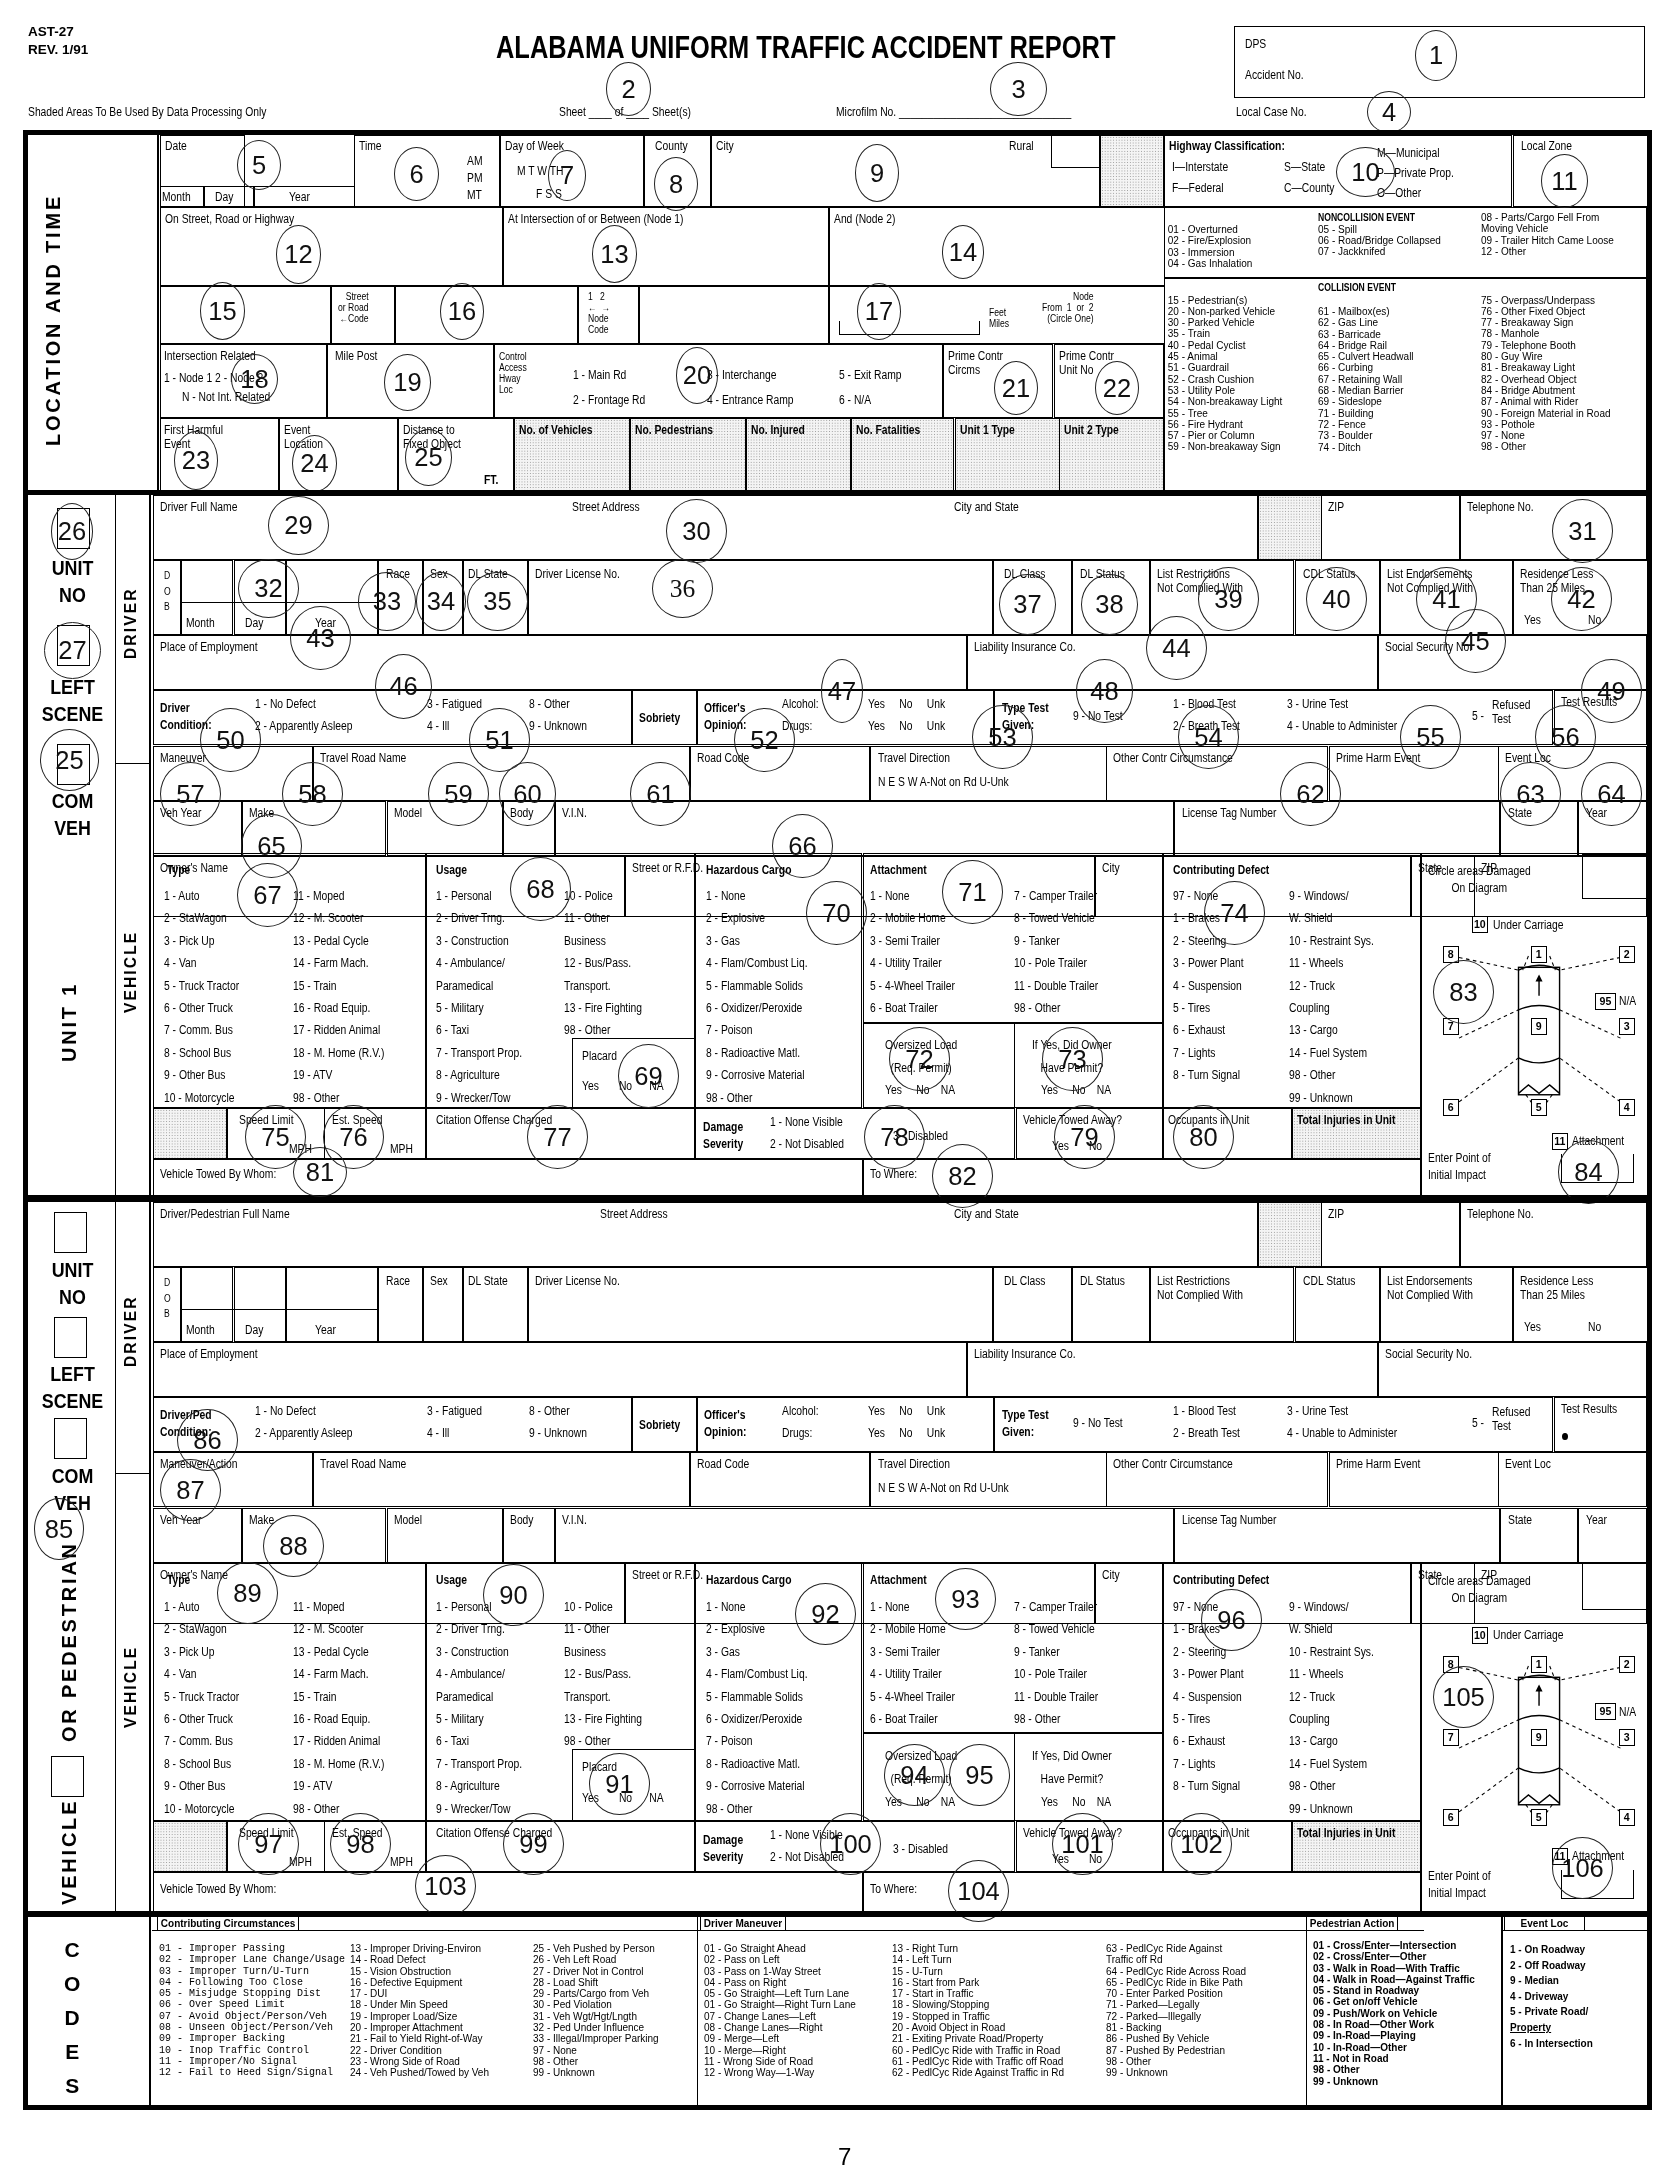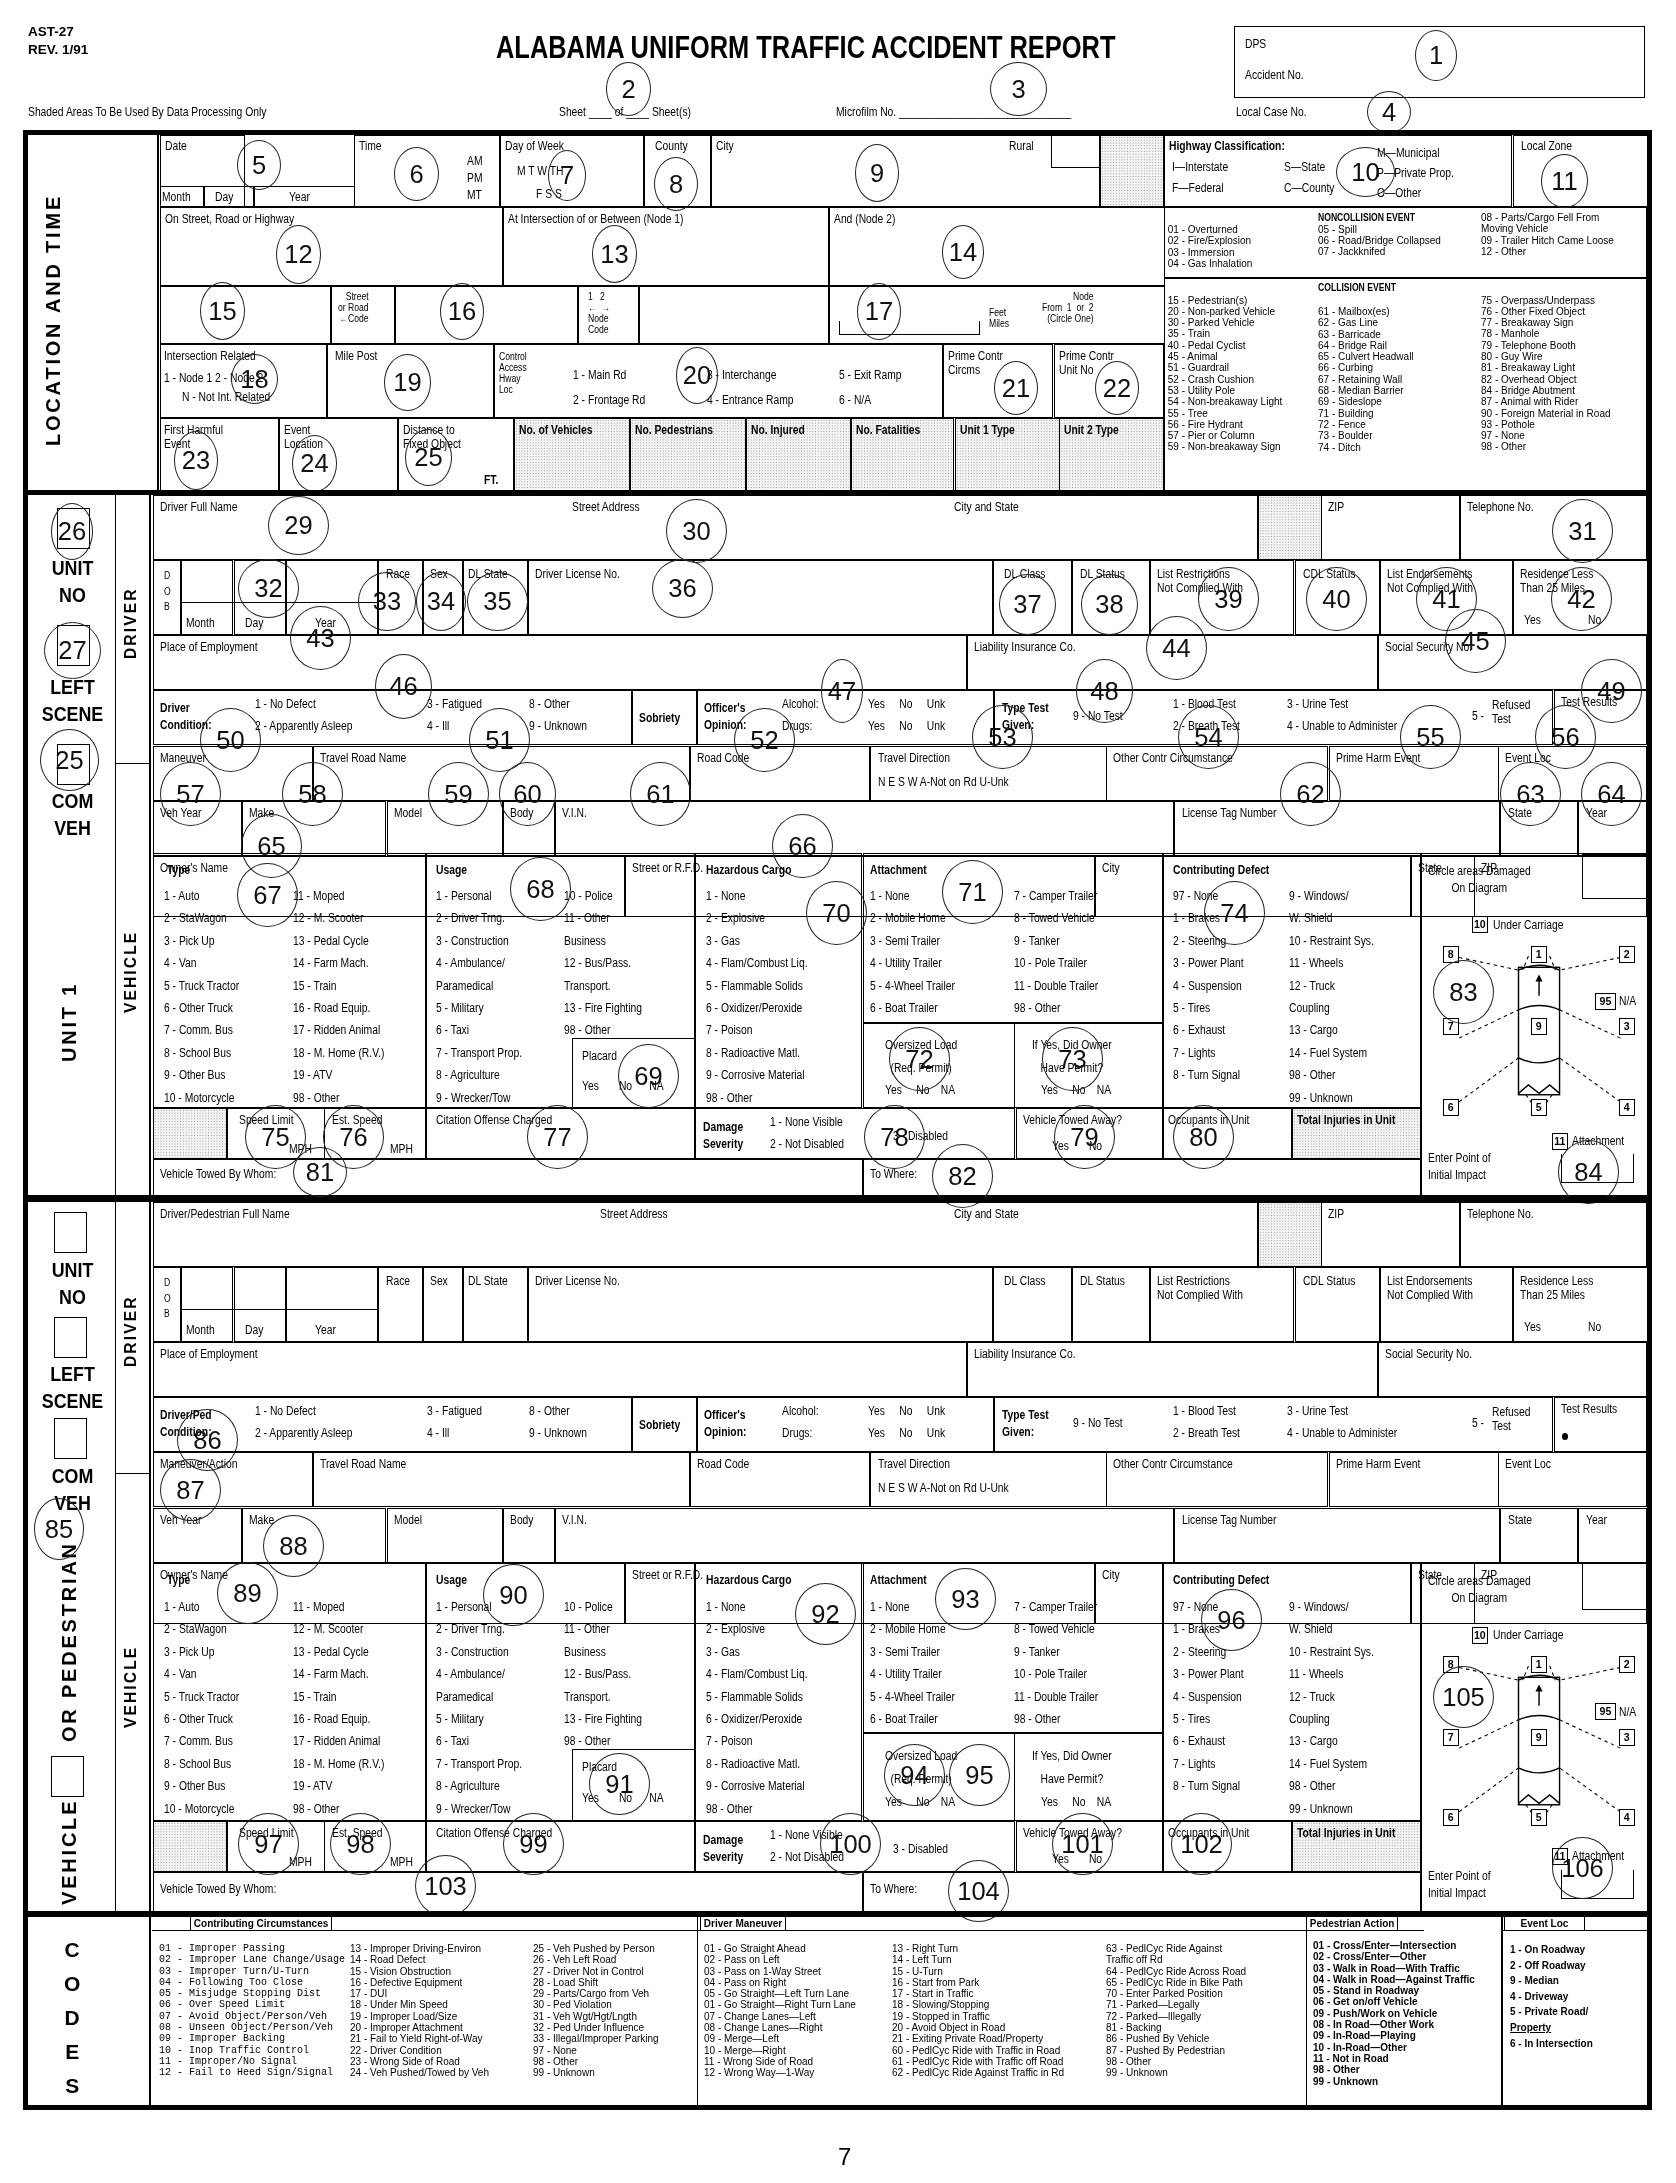--- a/index.html
+++ b/index.html
@@ -690,21 +690,21 @@
 <div class="ann" style="left:51px;top:503px;width:42px;height:57px;">26</div>
 <div class="ann" style="left:44px;top:622px;width:57px;height:57px;">27</div>
 <div class="ann" style="left:40px;top:729px;width:59px;height:62px;">25</div>
 <div class="ann" style="left:268px;top:496px;width:61px;height:59px;">29</div>
 <div class="ann" style="left:666px;top:499px;width:61px;height:64px;">30</div>
 <div class="ann" style="left:1552px;top:499px;width:61px;height:64px;">31</div>
 <div class="ann" style="left:238px;top:559px;width:61px;height:59px;">32</div>
 <div class="ann" style="left:358px;top:572px;width:58px;height:59px;">33</div>
 <div class="ann" style="left:416px;top:572px;width:50px;height:59px;">34</div>
 <div class="ann" style="left:467px;top:572px;width:61px;height:59px;">35</div>
-<div class="ann" style="left:652px;top:559px;width:61px;height:59px;">36</div>
+<div class="ann" style="left:652px;top:559px;width:61px;height:59px;font-family:Liberation Serif, serif;">36</div>
 <div class="ann" style="left:999px;top:574px;width:57px;height:61px;">37</div>
 <div class="ann" style="left:1081px;top:574px;width:57px;height:61px;">38</div>
 <div class="ann" style="left:1198px;top:567px;width:61px;height:64px;">39</div>
 <div class="ann" style="left:1306px;top:567px;width:61px;height:64px;">40</div>
 <div class="ann" style="left:1416px;top:567px;width:61px;height:64px;">41</div>
 <div class="ann" style="left:1551px;top:567px;width:61px;height:64px;">42</div>
 <div class="ann" style="left:290px;top:606px;width:61px;height:64px;">43</div>
 <div class="ann" style="left:1146px;top:616px;width:61px;height:64px;">44</div>
 <div class="ann" style="left:1445px;top:609px;width:61px;height:64px;">45</div>
 <div class="ann" style="left:375px;top:654px;width:57px;height:65px;">46</div>
@@ -1176,21 +1176,21 @@
 <div class="box thick" style="left:23px;top:1912px;width:1629px;height:198px;"></div>
 <div class="vline" style="left:149px;top:1916px;height:190px;border-left-width:2.8px;"></div>
 <div class="abs" style="left:64px;top:1933px;font-weight:bold;font-size:21px;line-height:34px;text-align:center;">
   <div>C</div>
     <div>O</div>
     <div>D</div>
     <div>E</div>
     <div>S</div>
 </div>
 
-<div class="tab" style="left:157px;top:1916px;margin-left:33px;">Contributing Circumstances</div>
+<div class="tab" style="left:157px;top:1916px;">Contributing Circumstances</div>
 <div class="hline" style="left:152px;top:1930px;width:545px;"></div>
 <div class="abs codes" style="left:159px;top:1943px;font-family:Liberation Mono, monospace;">
   <div>01 - Improper Passing</div>
     <div>02 - Improper Lane Change/Usage</div>
     <div>03 - Improper Turn/U-Turn</div>
     <div>04 - Following Too Close</div>
     <div>05 - Misjudge Stopping Dist</div>
     <div>06 - Over Speed Limit</div>
     <div>07 - Avoid Object/Person/Veh</div>
     <div>08 - Unseen Object/Person/Veh</div>

